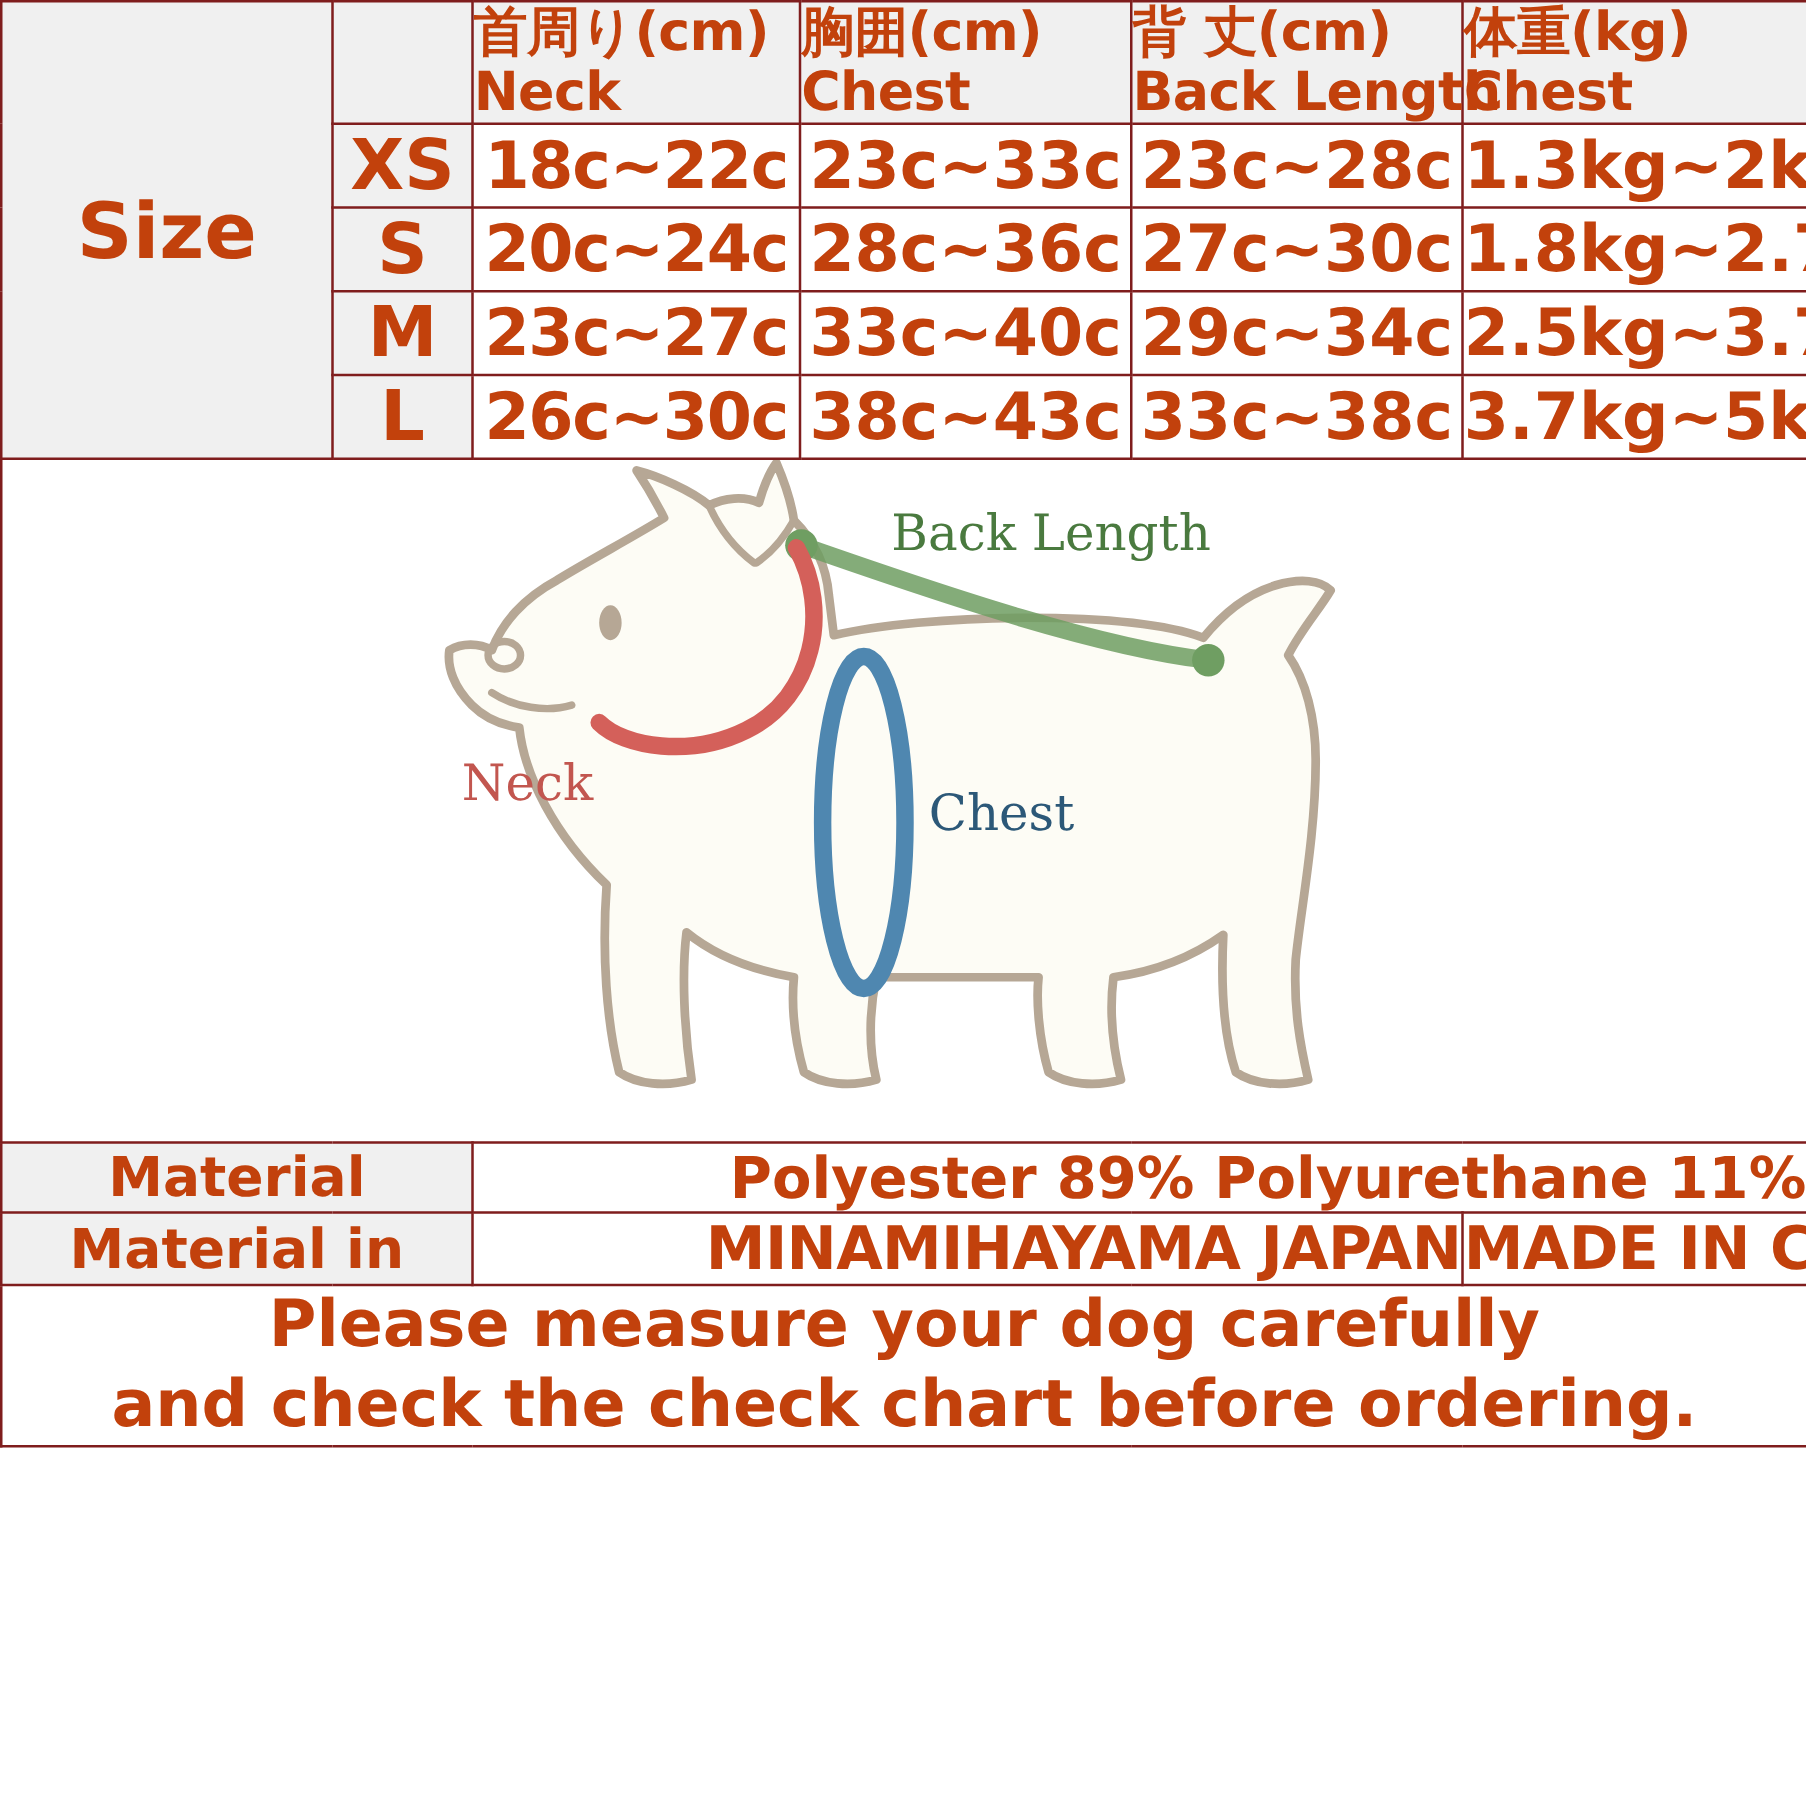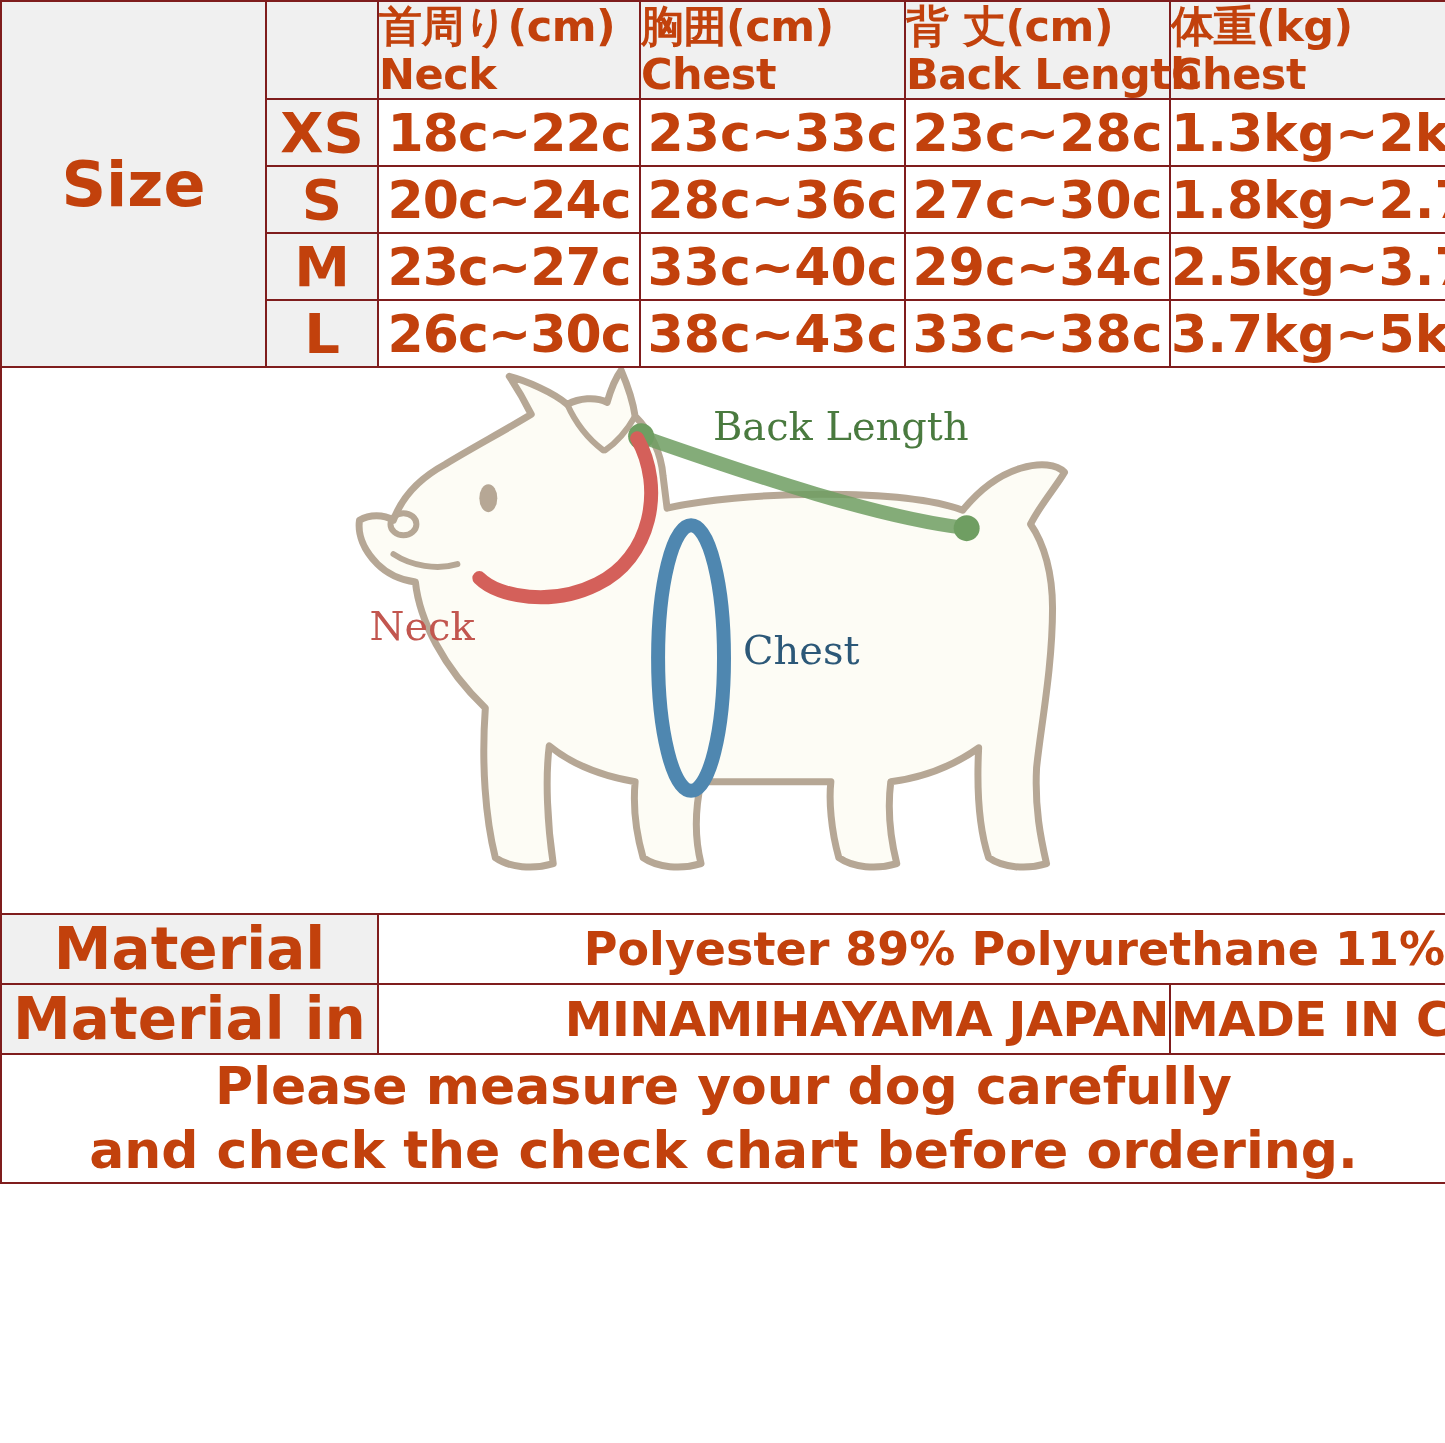--- a/index.html
+++ b/index.html
@@ -60,21 +60,21 @@
     padding: 6px 4px;
     white-space: nowrap;
   }
   .val.first { letter-spacing: -1px; }
   .illus-cell { padding: 0; background: #ffffff; }
   .illus-wrap { position: relative; width: 100%; height: 545px; }
   .illus-wrap svg { display: block; width: 100%; height: 545px; }
   .mat-label, .des-label {
     background: #f0f0f0;
     text-align: center;
-    font-size: 58px;
+    font-size: 44px;
     font-weight: bold;
     color: #6e6e6e;
     padding: 10px 4px;
     white-space: nowrap;
   }
   .mat-value {
     text-align: right;
     font-size: 46px;
     font-weight: bold;
     color: #6e6e6e;

